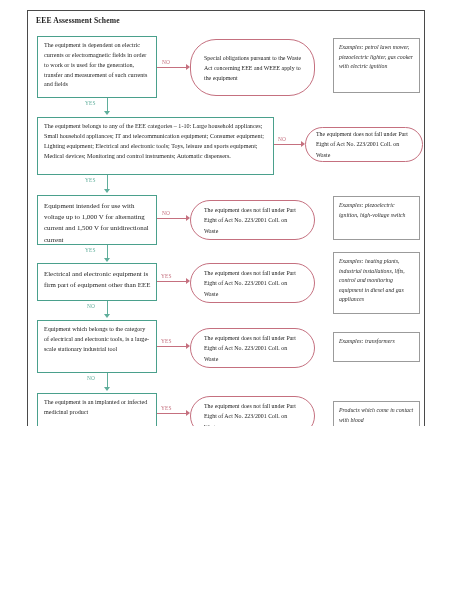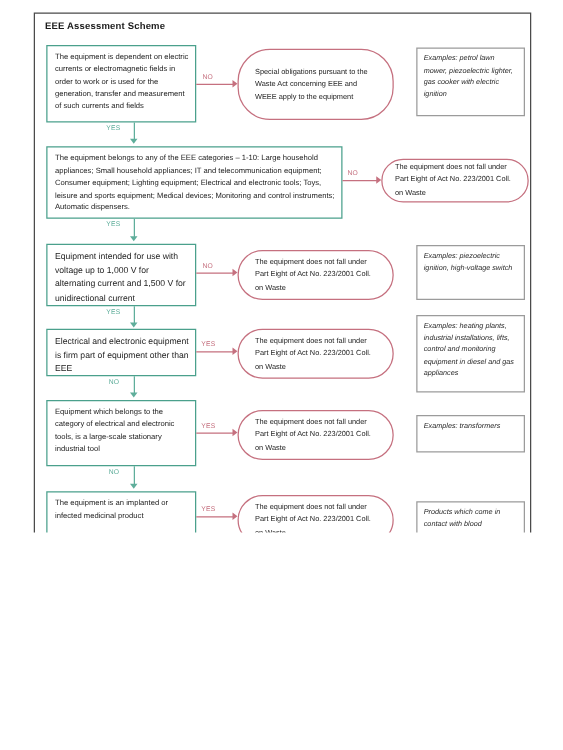--- a/index.html
+++ b/index.html
@@ -1,21 +1,21 @@
 <!DOCTYPE html>
 <html><head>
 <meta charset="utf-8">
 <style>
   html,body{margin:0;padding:0;background:#ffffff;}
   body{
     width:450px;height:600px;
     font-family:"Liberation Sans","DejaVu Sans",sans-serif;
     -webkit-font-smoothing:antialiased;
   }
-  #stage{position:relative;width:450px;height:426px;overflow:hidden;background:#fff;}
+  #stage{position:relative;width:450px;height:426px;overflow:hidden;background:#fff;font-family:Liberation Serif, serif;}
 
   
   .frame{
     position:absolute;left:27px;top:10px;width:398px;height:535px;
     border:1.2px solid #4a4a4a;background:#fff;box-sizing:border-box;
   }
   .title{
     position:absolute;left:36px;top:16px;
     font-size:7.6px;font-weight:bold;color:#1b1b1b;letter-spacing:.15px;
   }

